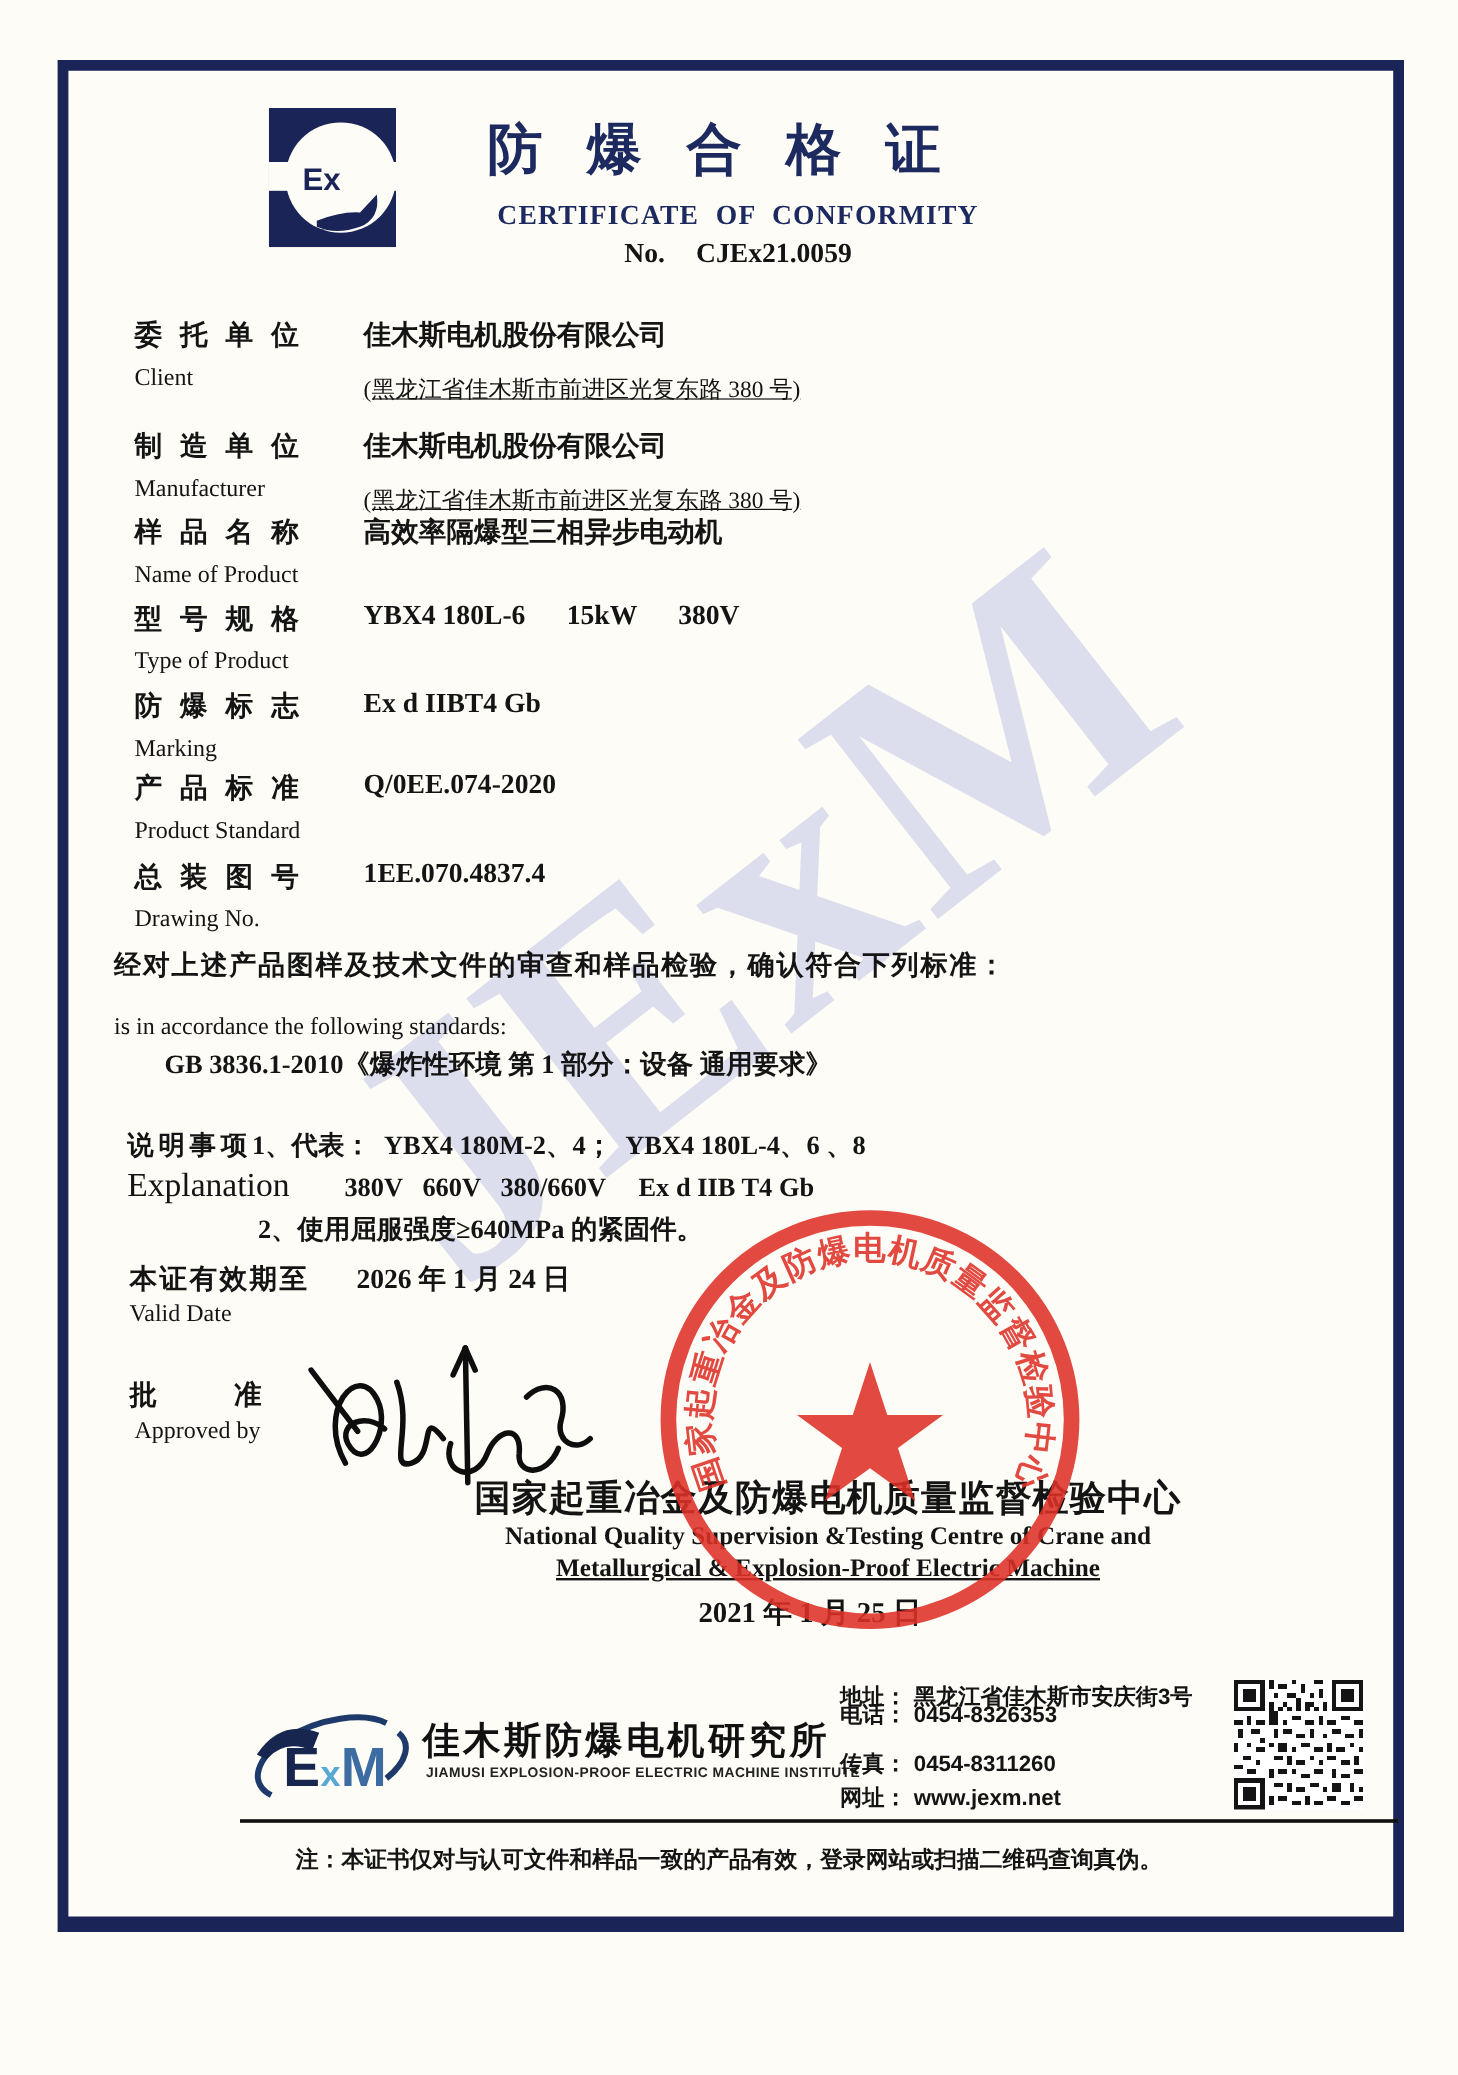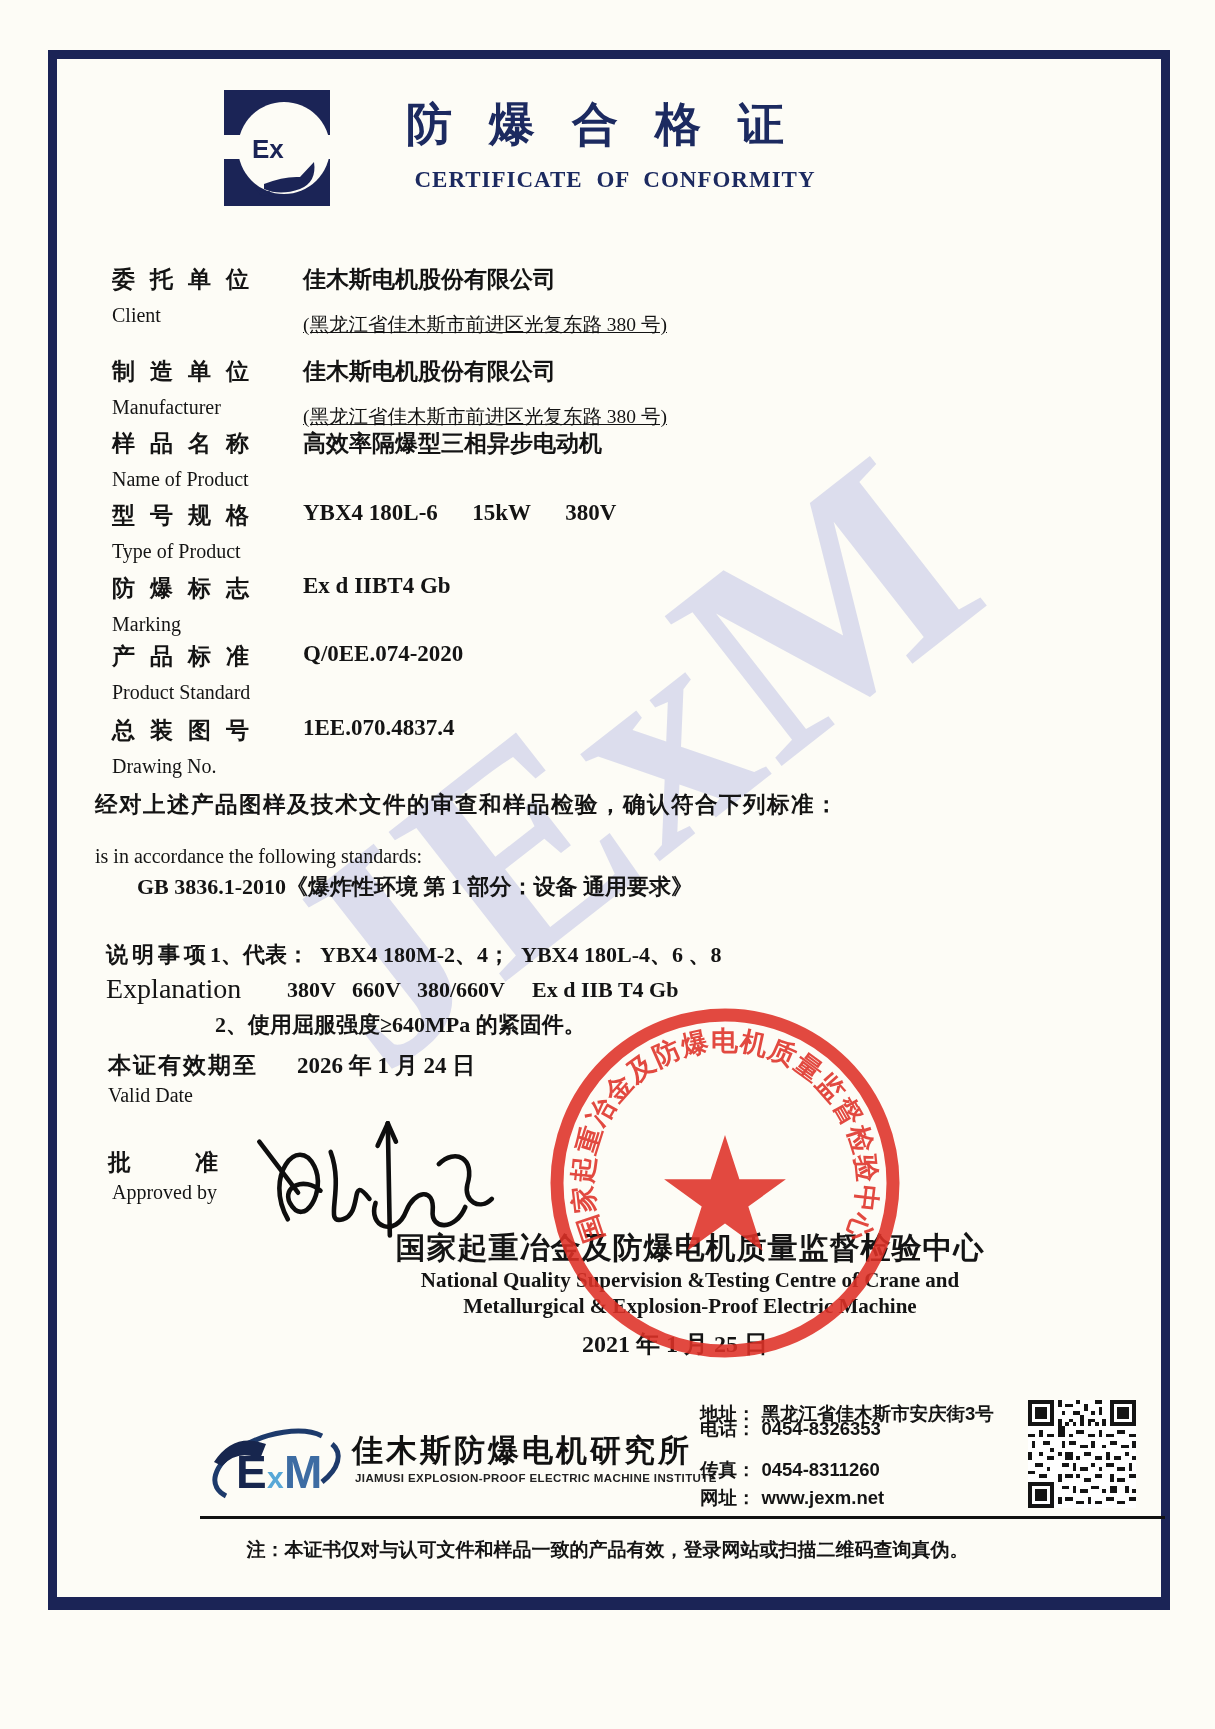--- a/index.html
+++ b/index.html
@@ -35,21 +35,21 @@
   .valid-cn{left:108px;top:1050px;font-size:23px;font-weight:bold;letter-spacing:2px;}
   .valid-en{left:108px;top:1084px;font-size:20px;}
   .valid-val{left:297px;top:1050px;font-size:23px;font-weight:bold;}
   .appr-cn{left:108px;top:1147px;font-size:23px;font-weight:bold;letter-spacing:64px;white-space:nowrap;}
   .appr-en{left:112px;top:1181px;font-size:20px;}
   .signature{left:245px;top:1104px;width:255px;height:155px;z-index:4;}
   .stamp{left:545px;top:1003px;width:360px;height:360px;z-index:3;opacity:0.88;}
   .auth-cn{left:370px;top:1228px;width:640px;text-align:center;font-size:30px;font-weight:bold;
            letter-spacing:1px;white-space:nowrap;}
   .auth-en{left:370px;top:1268px;width:640px;text-align:center;font-size:21px;font-weight:bold;}
-  .auth-en2{top:1294px;}
+  .auth-en2{top:1294px;text-decoration:underline;}
   .auth-date{left:380px;top:1328px;width:590px;text-align:center;font-size:24px;font-weight:bold;}
   
   .sans{font-family:"Liberation Sans","DejaVu Sans",sans-serif;}
   .jexm-logo{left:200px;top:1416px;width:150px;height:94px;z-index:2;}
   .inst-cn{left:352px;top:1430px;font-size:31px;font-weight:800;letter-spacing:3px;color:#111;}
   .inst-en{left:355px;top:1472px;font-size:11.5px;font-weight:bold;letter-spacing:0.4px;color:#222;}
   .contact-row{position:absolute;left:700px;z-index:2;font-size:18.5px;font-weight:bold;
                font-family:"Liberation Sans","DejaVu Sans",sans-serif;white-space:nowrap;}
   .contact-row .c-label{margin-right:6px;}
   .qr{left:1028px;top:1400px;width:108px;height:108px;z-index:2;}
@@ -68,20 +68,23 @@
     <rect x="0" y="0" width="106" height="116" fill="#1b2456"></rect>
     <circle cx="60" cy="58" r="46" fill="#fdfcf6"></circle>
     <rect x="0" y="45" width="106" height="24" fill="#fdfcf6"></rect>
     <path d="M40 94 Q 60 86 76 87 L 90 72 Q 93 92 76 99 Q 56 106 40 99 Z" fill="#1b2456"></path>
     <path d="M30 96 q 7 7 16 5 l -2 5 q -9 1 -14 -10 z" fill="#1b2456"></path>
     <text x="28" y="68" font-size="26" font-weight="bold" fill="#1b2456" font-family="Liberation Sans, DejaVu Sans, sans-serif">Ex</text>
   </svg>
 
   <div class="abs title-cn">防爆合格证</div>
   <div class="abs title-en">CERTIFICATE OF CONFORMITY</div>
+  <div class="abs cert-no">
+    <span>No.</span><span class="num">CJEx21.0059</span>
+  </div>
 
   <div class="field" style="top:264px">
     <div class="f-label">
         <div class="cn">委托单位</div>
         <div class="en">Client</div>
       </div>
     <div class="f-value">
         <div class="v1">佳木斯电机股份有限公司</div>
         <div class="v2">(黑龙江省佳木斯市前进区光复东路 380 号)</div>
       </div>

